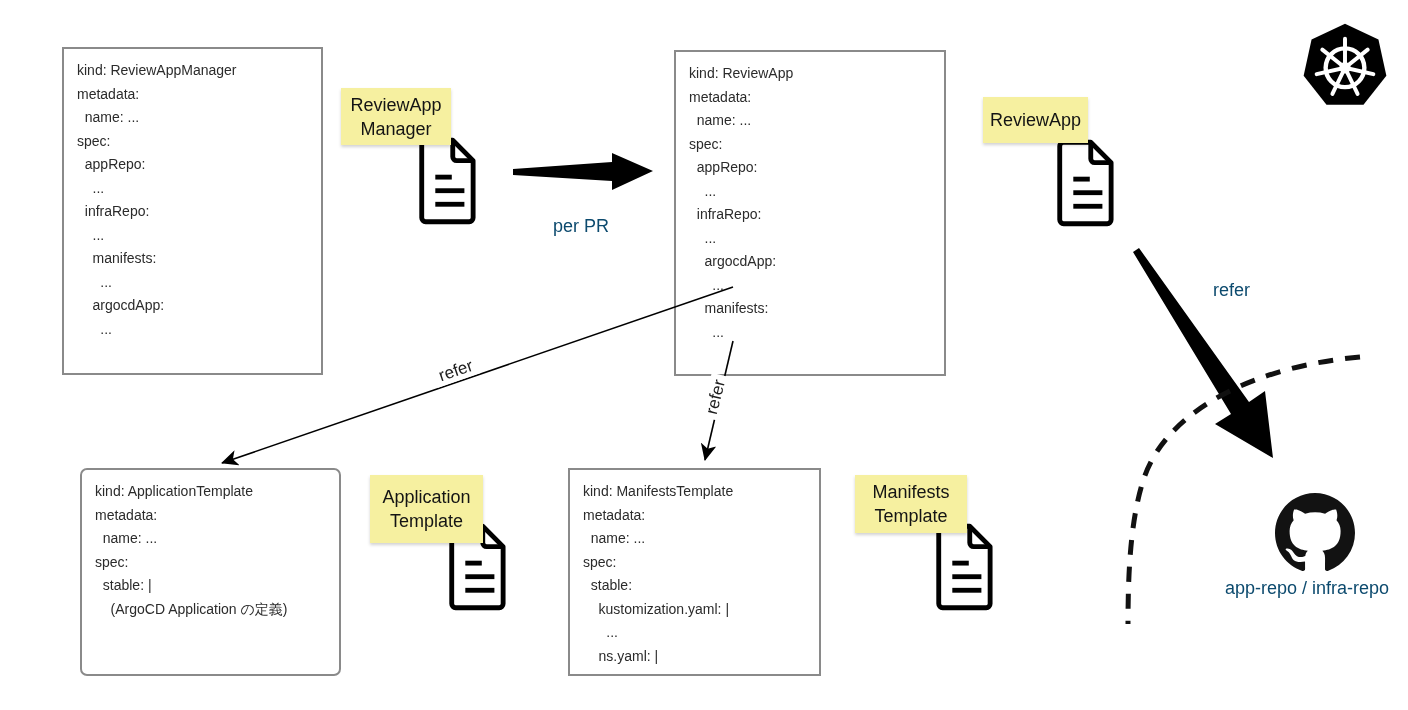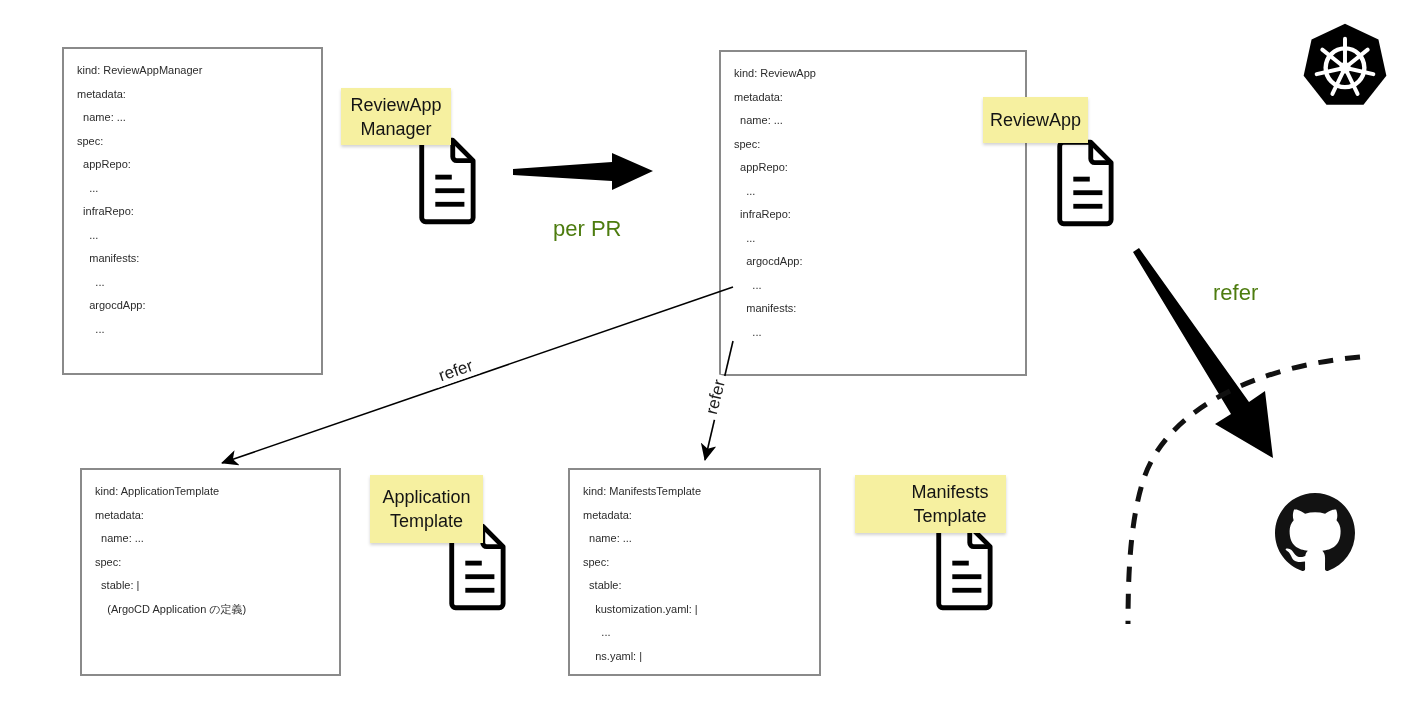--- a/index.html
+++ b/index.html
@@ -5,33 +5,33 @@
   html,body { margin:0; padding:0; background:#ffffff; }
   #canvas {
     position:relative; width:1408px; height:710px; background:#ffffff;
     font-family:"Liberation Sans", sans-serif; overflow:hidden;
   }
   .yaml-box {
     position:absolute; background:#ffffff; border:2px solid #8a8a8a;
     box-sizing:border-box; padding:10px 0 0 13px; z-index:1;
   }
   .yaml-text {
-    white-space:pre; font-size:11px; line-height:23.5px; color:#2b2b2b;
+    white-space:pre; font-size:14px; line-height:23.5px; color:#2b2b2b;
     font-family:"Liberation Sans", sans-serif;
   }
   .sticky {
     position:absolute; background:#f6f0a0; z-index:4;
     display:flex; align-items:center; justify-content:center;
     text-align:center; font-size:18px; line-height:24px; color:#141414;
     white-space:pre-line; box-shadow:0 2px 3px rgba(0,0,0,0.18);
   }
   .doc-icon { position:absolute; z-index:3; }
   .logo { position:absolute; z-index:2; }
   .overlay { position:absolute; left:0; top:0; z-index:3; pointer-events:none; }
-  .lbl { position:absolute; font-size:22px; color:#4d7c0f; z-index:5; }
+  .lbl { position:absolute; font-size:18px; color:#0c4a6e; z-index:5; }
   .refer-lbl {
     position:absolute; font-size:17px; color:#1c1c1c; z-index:5;
     background:#ffffff; padding:0 5px; white-space:nowrap;
   }
 </style>
 </head>
 <body>
 
 <div id="canvas">
 
@@ -43,36 +43,36 @@
   appRepo:
     ...
   infraRepo:
     ...
     manifests:
       ...
     argocdApp:
       ...</div>
   </div>
 
-  <div class="yaml-box" style="left:719px; top:50px; width:308px; height:326px;">
+  <div class="yaml-box" style="left:674px; top:50px; width:272px; height:326px;">
     <div class="yaml-text">kind: ReviewApp
 metadata:
   name: ...
 spec:
   appRepo:
     ...
   infraRepo:
     ...
     argocdApp:
       ...
     manifests:
       ...</div>
   </div>
 
-  <div class="yaml-box" style="left:80px; top:468px; width:261px; height:208px;">
+  <div class="yaml-box" style="left:80px; top:468px; width:261px; height:208px;border-radius:7px;">
     <div class="yaml-text">kind: ApplicationTemplate
 metadata:
   name: ...
 spec:
   stable: |
     (ArgoCD Application の定義)</div>
   </div>
 
   <div class="yaml-box" style="left:568px; top:468px; width:253px; height:208px;">
     <div class="yaml-text">kind: ManifestsTemplate
@@ -120,21 +120,21 @@
       <line x1="23" y1="56" x2="53" y2="56" stroke="#000" stroke-width="5"></line>
       <line x1="23" y1="70" x2="53" y2="70" stroke="#000" stroke-width="5"></line>
     </svg>
   </div>
 
   <div class="sticky" style="left:341px; top:88px; width:110px; height:57px;">ReviewApp
 Manager</div>
   <div class="sticky" style="left:983px; top:97px; width:105px; height:46px;">ReviewApp</div>
   <div class="sticky" style="left:370px; top:475px; width:113px; height:68px;">Application
 Template</div>
-  <div class="sticky" style="left:855px; top:475px; width:112px; height:58px;padding-left:39px;">Manifests
+  <div class="sticky" style="left:855px; top:475px; width:112px; height:58px;">Manifests
 Template</div>
 
   <div class="logo" style="left:1301px; top:21px; width:88px; height:90px;">
     <svg width="88" height="90" viewBox="0 0 100 100">
       <polygon points="50,2 88,20 97,61 71,94 29,94 3,61 12,20" fill="#000"></polygon>
       <circle cx="50" cy="52" r="22" fill="none" stroke="#fff" stroke-width="5"></circle>
       <g stroke="#fff" stroke-width="4.5" stroke-linecap="round">
         <line x1="50" y1="52" x2="50" y2="19"></line>
         <line x1="50" y1="52" x2="75.8" y2="31.4"></line>
         <line x1="50" y1="52" x2="82.2" y2="59.3"></line>
@@ -163,14 +163,15 @@
     <polygon points="1133,252 1231,414 1215,424 1273,458 1265,391 1249,402 1139,248" fill="#000"></polygon>
     <path d="M1360,357 C1258,366 1168,408 1144,478 C1131,517 1128,568 1128,624" fill="none" stroke="#111" stroke-width="5" stroke-dasharray="15 12"></path>
     <line x1="733" y1="287" x2="222" y2="463" stroke="#000" stroke-width="1.6" marker-end="url(#ah)"></line>
     <line x1="733" y1="341" x2="705" y2="460" stroke="#000" stroke-width="1.6" marker-end="url(#ah)"></line>
   </svg>
 
   <div class="lbl" style="left:553px; top:216px;">per PR</div>
   <div class="lbl" style="left:1213px; top:280px;">refer</div>
   <div class="refer-lbl" style="left:456px; top:371px; transform:translate(-50%,-50%) rotate(-19deg);">refer</div>
   <div class="refer-lbl" style="left:716px; top:397px; transform:translate(-50%,-50%) rotate(-76deg);">refer</div>
+  <div class="lbl" style="left:1206px; top:578px; width:202px; text-align:center;">app-repo / infra-repo</div>
 
 </div>
 
 </body></html>

